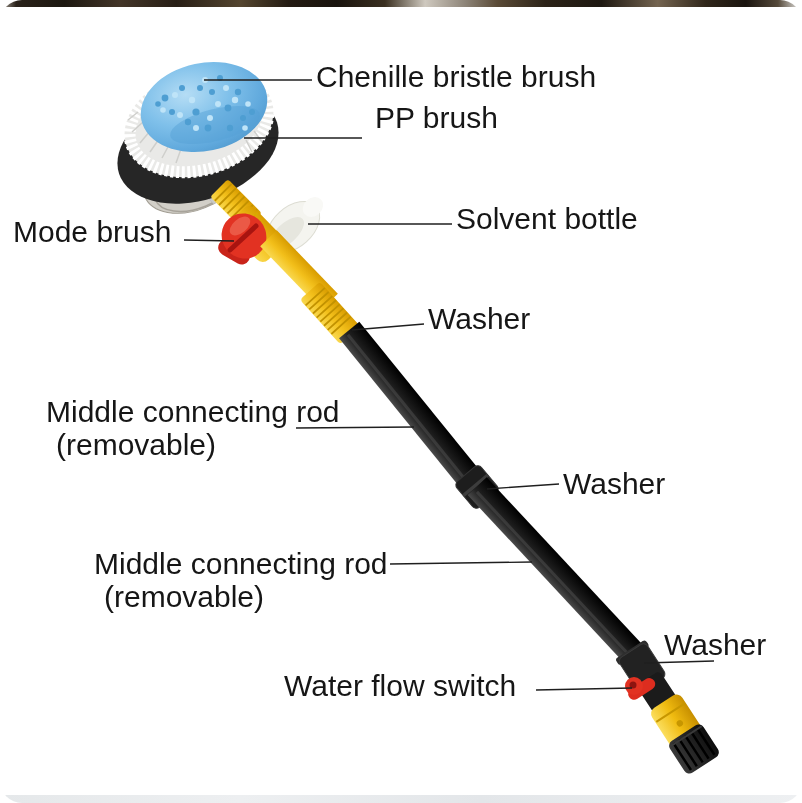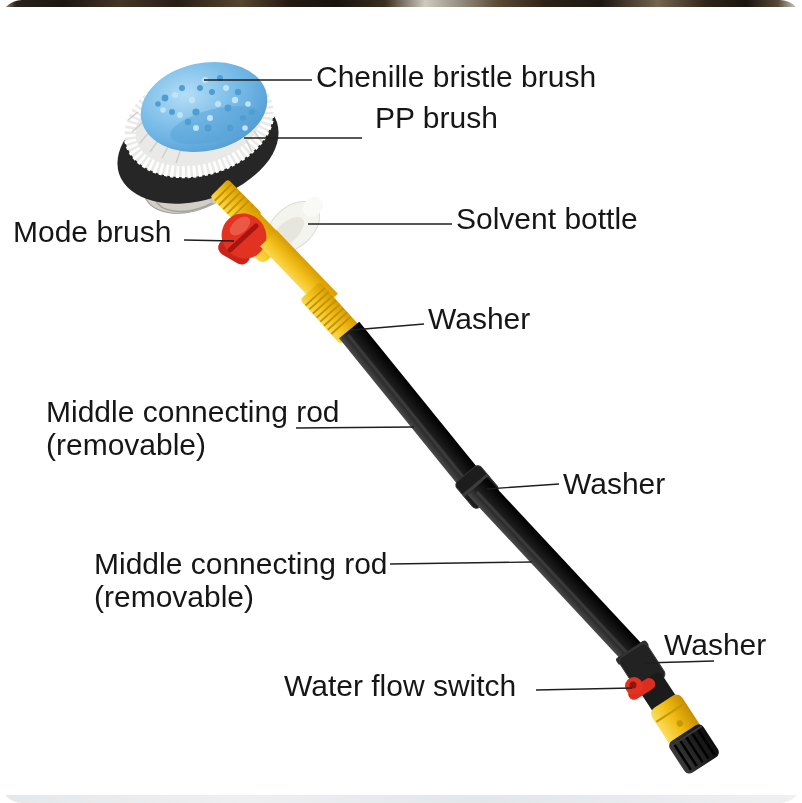--- a/index.html
+++ b/index.html
@@ -6,21 +6,21 @@
   #stage{position:relative;width:802px;height:803px;background:#ffffff;overflow:hidden;
          font-family:"Liberation Sans",sans-serif;border-radius:22px;}
   .top-strip{position:absolute;top:0;left:0;width:802px;height:7px;
     background:linear-gradient(90deg,#b8b2a8 0%,#2a221a 2%,#1c1710 8%,#433528 15%,#271e15 22%,
       #54452f 30%,#241b12 36%,#19130d 42%,#3a2f20 48%,#cfc9bf 53%,#8d8478 58%,#5a4a36 62%,
       #2c2318 68%,#1e1811 75%,#746450 82%,#30261a 88%,#1a140e 93%,#55493a 97%,#efefed 100%);}
   .bottom-strip{position:absolute;left:0;bottom:0;width:802px;height:8px;
     background:linear-gradient(90deg,#e5e8ea 0%,#edeff1 30%,#e3e6e9 60%,#eef0f2 100%);}
   svg.art{position:absolute;left:0;top:0;}
   .lbl{position:absolute;font-size:30px;line-height:33px;color:#161616;white-space:nowrap;}
-  .lbl .sub{}
+  .lbl .sub{margin-left:10px;}
   #lbl-chenille{left:316px;top:60px;}
   #lbl-pp{left:368px;top:101px;margin-left:7px;}
   #lbl-mode{left:13px;top:215px;}
   #lbl-solvent{left:456px;top:202px;}
   #lbl-washer-top{left:428px;top:302px;}
   #lbl-rod1{left:46px;top:395px;}
   #lbl-washer-mid{left:563px;top:467px;}
   #lbl-rod2{left:94px;top:547px;}
   #lbl-washer-bot{left:664px;top:628px;}
   #lbl-water{left:284px;top:669px;}

